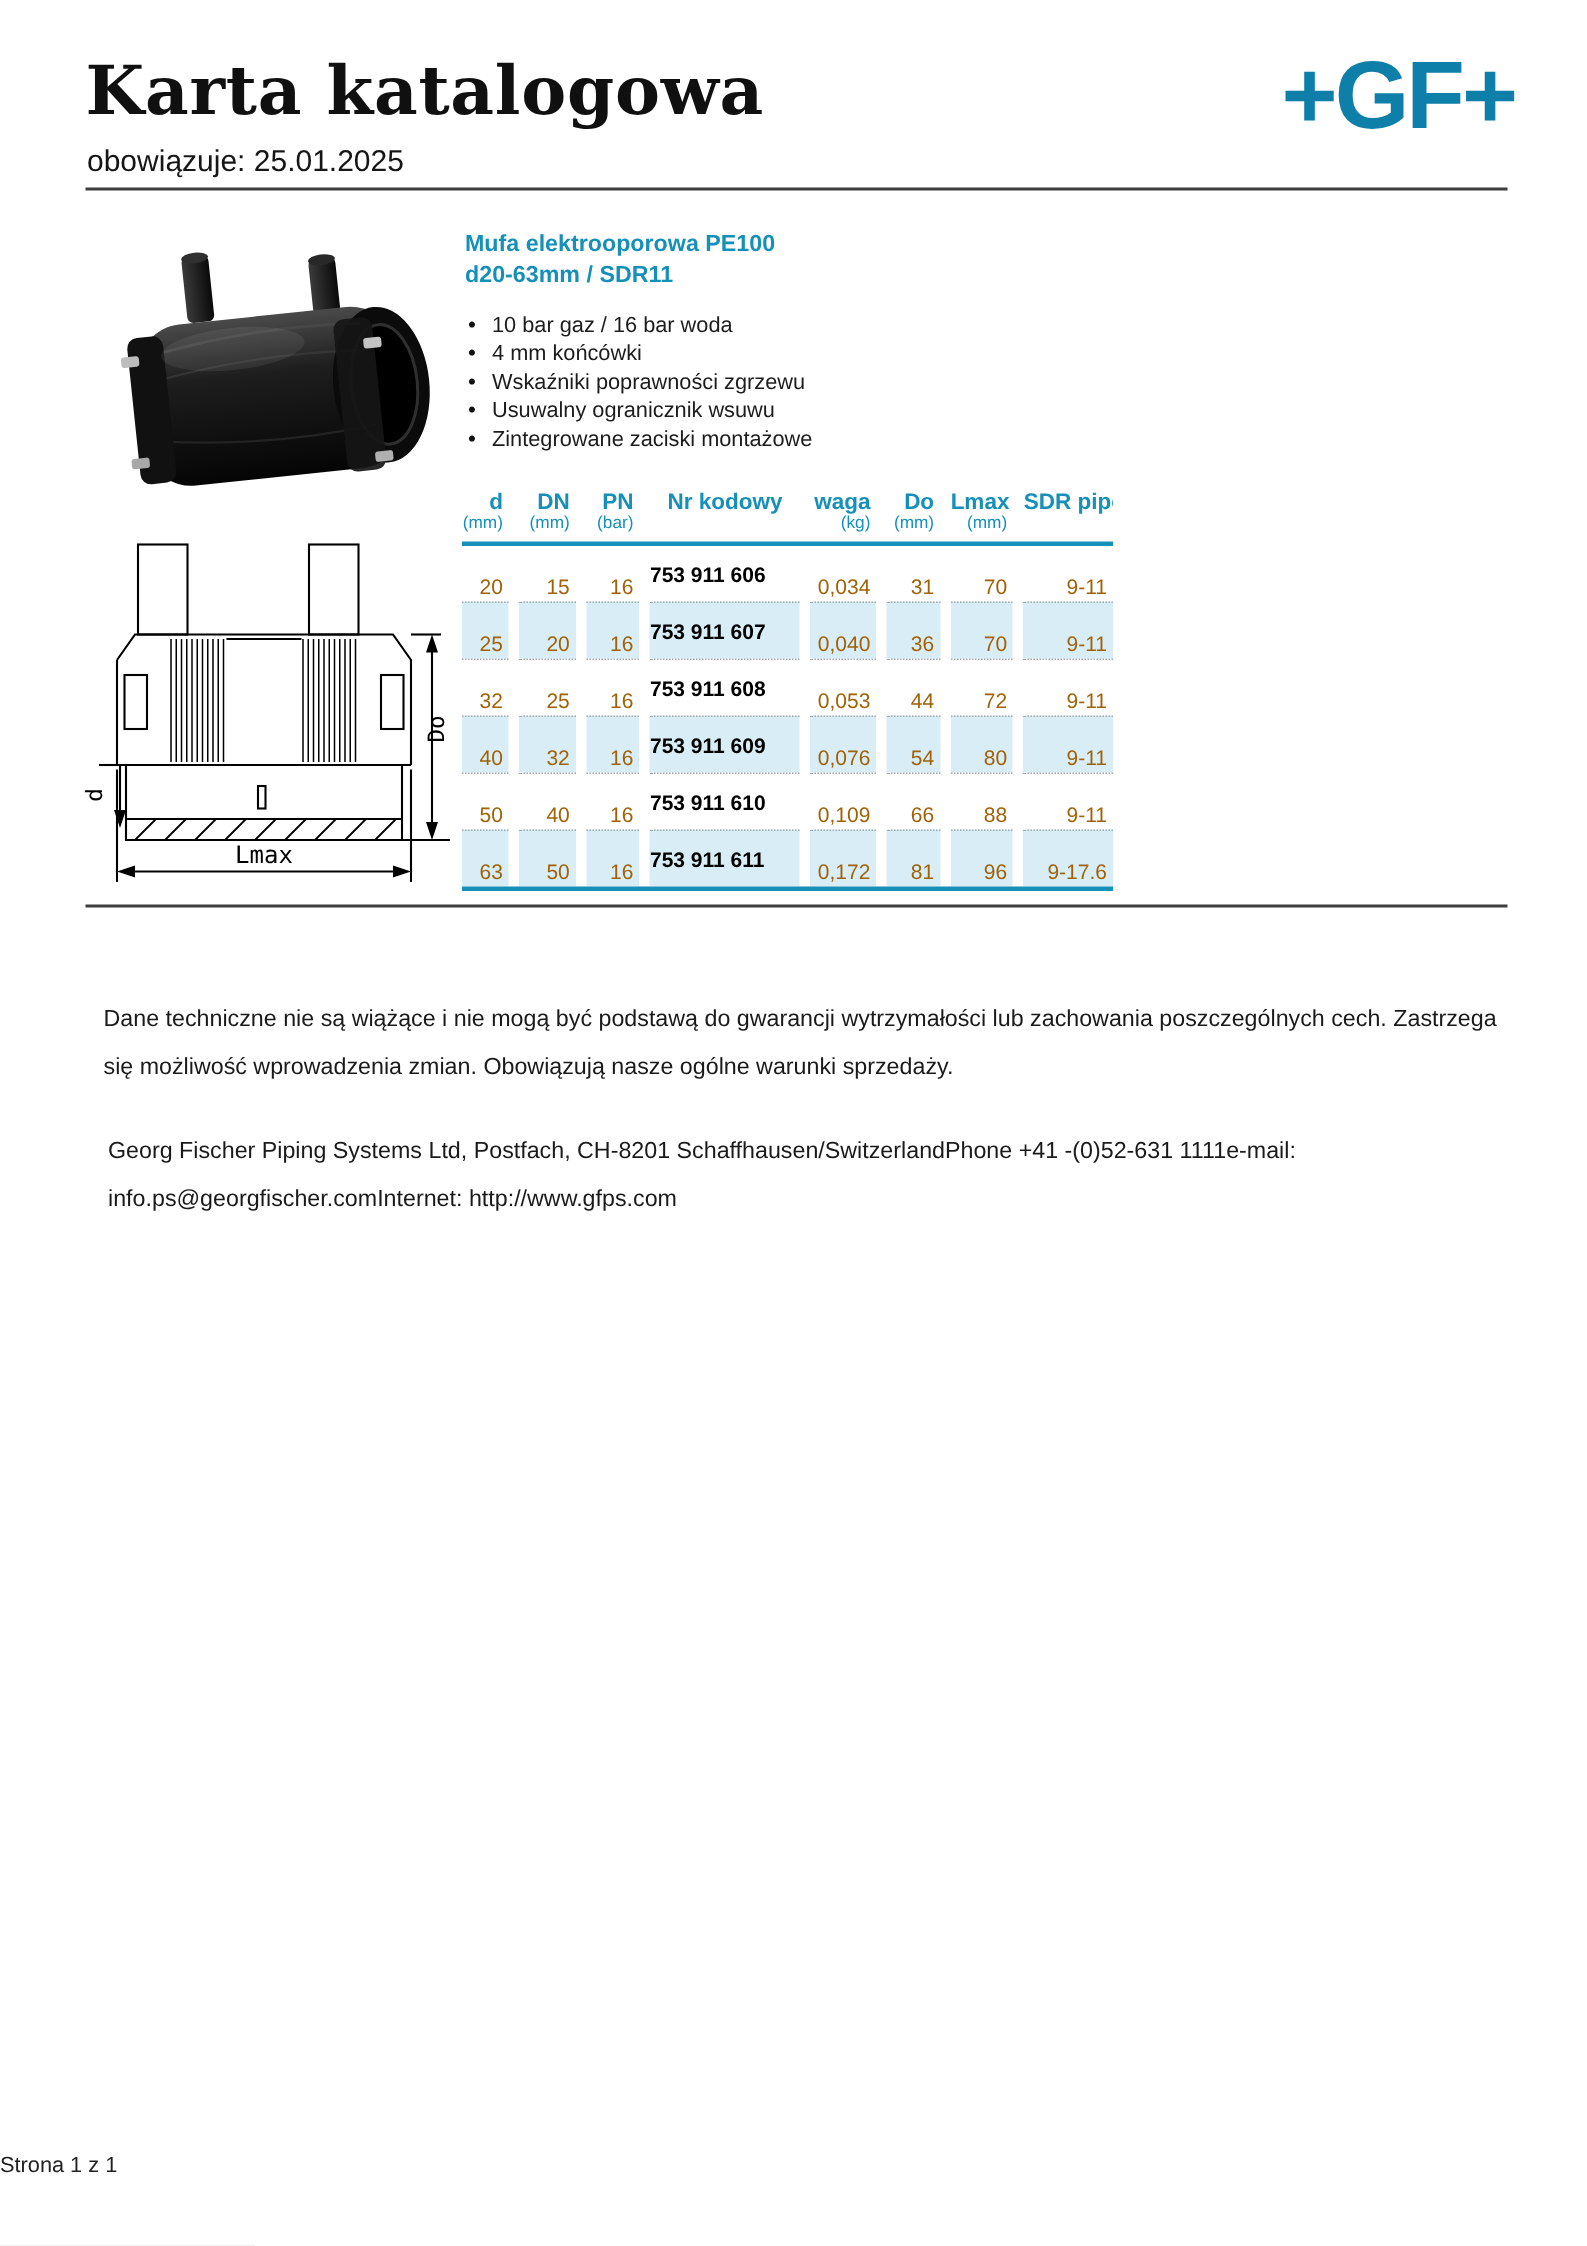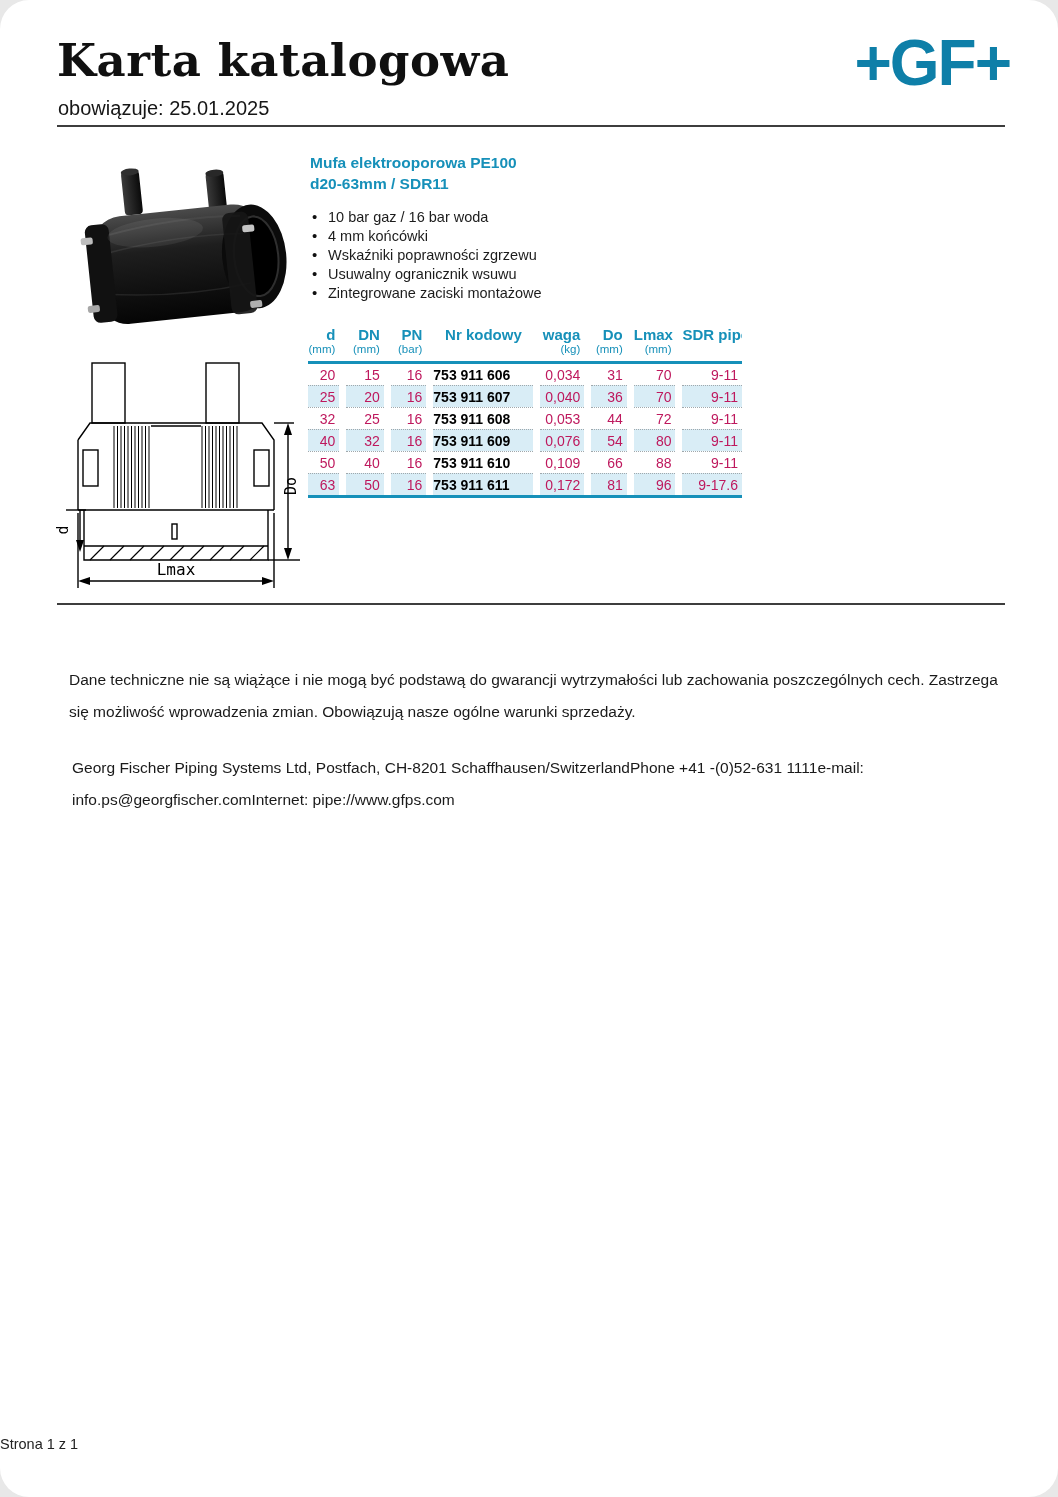--- a/index.html
+++ b/index.html
@@ -4,21 +4,20 @@
 <style>
   html,body{margin:0;padding:0;background:#e8e8e8;}
   .page{
     position:relative;
     width:1058px;height:1497px;
     background:#ffffff;
     font-family:"Liberation Sans", sans-serif;
     color:#1a1a1a;
     overflow:hidden;
     margin:0 auto;
-    border-radius:29px;
   }
   
   .doc-title{
     position:absolute;left:57px;top:34px;margin:0;
     font-family:"DejaVu Serif", serif;
     font-weight:bold;font-size:45px;letter-spacing:0.5px;color:#101010;
   }
   .valid-date{
     position:absolute;left:58px;top:97px;
     font-size:20px;color:#161616;
@@ -62,22 +61,22 @@
   .hdr th{
     font-size:15px;font-weight:bold;color:#1690b9;
     padding:1px 4px 0 0;height:20px;vertical-align:bottom;
   }
   .units th{
     font-size:11.5px;font-weight:normal;color:#1690b9;
     padding:0 4px 3px 0;height:15px;vertical-align:top;margin-left:44px;
   }
   .blue-line{height:3px;background:#1690b9;}
   .body-tab td{
-    font-size:14px;color:#be185d;height:21px;
-    padding:0 4px 0 0;vertical-align:middle;
+    font-size:14px;color:#a16207;height:21px;
+    padding:16px 4px 0 0;vertical-align:middle;
   }
   .body-tab tr:nth-child(even) td{background:#d9edf6;}
   .body-tab tr + tr td{border-top:1px dotted #a0a8ac;}
   .ptable .c0,.ptable .c1,.ptable .c2,.ptable .c4,.ptable .c5,.ptable .c6,.ptable .c7{text-align:right;}
   .ptable .c3{padding:0;}
   .body-tab td.c3{font-weight:bold;color:#000;}
 
   
   .disclaimer{
     position:absolute;left:57px;top:652px;width:950px;margin:12px;
@@ -309,17 +308,17 @@
         </tbody>
     </table>
     <div class="blue-line"></div>
   </div>
 
   <div class="rule section-rule"></div>
 
   <p class="disclaimer">Dane techniczne nie są wiążące i nie mogą być podstawą do gwarancji wytrzymałości lub zachowania poszczególnych cech. Zastrzega się możliwość wprowadzenia zmian. Obowiązują nasze ogólne warunki sprzedaży.</p>
   <div class="contact">
     <div>Georg Fischer Piping Systems Ltd, Postfach, CH-8201 Schaffhausen/SwitzerlandPhone +41 -(0)52-631 1111e-mail:</div>
-    <div>info.ps@georgfischer.comInternet: pipe://www.gfps.com</div>
+    <div>info.ps@georgfischer.comInternet: http://www.gfps.com</div>
   </div>
 
   <div class="page-footer">Strona 1 z 1</div>
 </div>
 
 </body></html>

